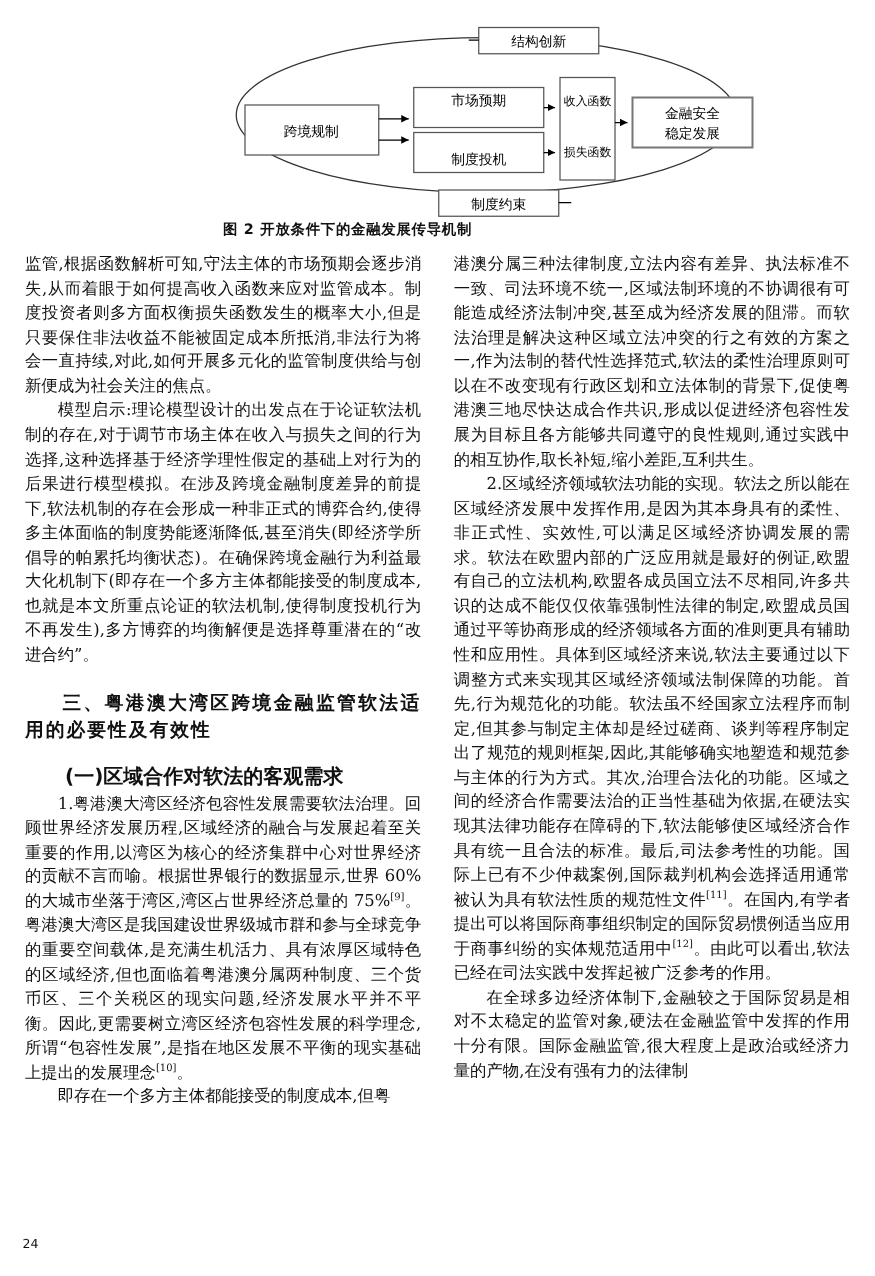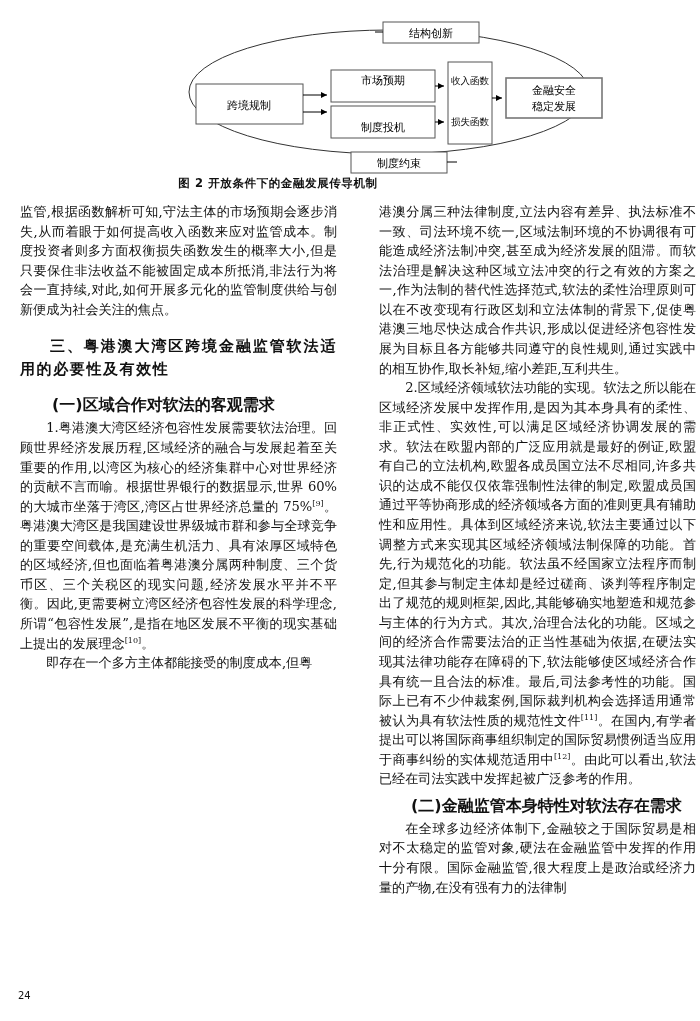--- a/index.html
+++ b/index.html
@@ -84,21 +84,21 @@
     justify-content: space-between;
   }
   .column {
     width: 317px;
     font-size: 13.1px;
     line-height: 1.495;
     text-align: justify;
     text-justify: inter-ideograph;
   }
   .col-left { margin-left: 20px; }
-  .col-right { margin-right: 4px; }
+  .col-right { margin-right: 20px; }
 
   p.para {
     margin: 0;
     text-indent: 2em;
   }
   p.para.noindent { text-indent: 0; }
 
   h2.section-head {
     margin: 16px 0 13px 0;
     font-size: 15px;
@@ -180,35 +180,35 @@
       <path class="fig-line" d="M406,162 L416,162"></path>
     </svg>
   </div>
   <div class="fig-caption">图 2   开放条件下的金融发展传导机制</div>
 </div>
 
 <div id="columns">
 
   <div class="column col-left">
     <p class="para noindent">监管,根据函数解析可知,守法主体的市场预期会逐步消失,从而着眼于如何提高收入函数来应对监管成本。制度投资者则多方面权衡损失函数发生的概率大小,但是只要保住非法收益不能被固定成本所抵消,非法行为将会一直持续,对此,如何开展多元化的监管制度供给与创新便成为社会关注的焦点。</p>
+    <p class="para">模型启示:理论模型设计的出发点在于论证软法机制的存在,对于调节市场主体在收入与损失之间的行为选择,这种选择基于经济学理性假定的基础上对行为的后果进行模型模拟。在涉及跨境金融制度差异的前提下,软法机制的存在会形成一种非正式的博弈合约,使得多主体面临的制度势能逐渐降低,甚至消失(即经济学所倡导的帕累托均衡状态)。在确保跨境金融行为利益最大化机制下(即存在一个多方主体都能接受的制度成本,也就是本文所重点论证的软法机制,使得制度投机行为不再发生),多方博弈的均衡解便是选择尊重潜在的“改进合约”。</p>
 
     <h2 class="section-head">三、粤港澳大湾区跨境金融监管软法适用的必要性及有效性</h2>
 
     <h3 class="sub-head">(一)区域合作对软法的客观需求</h3>
 
     <p class="para"><span>1.粤港澳大湾区经济包容性发展需要软法治理。回顾世界经济发展历程,区域经济的融合与发展起着至关重要的作用,以湾区为核心的经济集群中心对世界经济的贡献不言而喻。根据世界银行的数据显示,世界 60%的大城市坐落于湾区,湾区占世界经济总量的 75%</span><sup class="fn">[9]</sup><span>。粤港澳大湾区是我国建设世界级城市群和参与全球竞争的重要空间载体,是充满生机活力、具有浓厚区域特色的区域经济,但也面临着粤港澳分属两种制度、三个货币区、三个关税区的现实问题,经济发展水平并不平衡。因此,更需要树立湾区经济包容性发展的科学理念,所谓“包容性发展”,是指在地区发展不平衡的现实基础上提出的发展理念</span><sup class="fn">[10]</sup><span>。</span></p>
 
     <p class="para">即存在一个多方主体都能接受的制度成本,但粤</p>
   </div>
 
   <div class="column col-right">
     <p class="para noindent">港澳分属三种法律制度,立法内容有差异、执法标准不一致、司法环境不统一,区域法制环境的不协调很有可能造成经济法制冲突,甚至成为经济发展的阻滞。而软法治理是解决这种区域立法冲突的行之有效的方案之一,作为法制的替代性选择范式,软法的柔性治理原则可以在不改变现有行政区划和立法体制的背景下,促使粤港澳三地尽快达成合作共识,形成以促进经济包容性发展为目标且各方能够共同遵守的良性规则,通过实践中的相互协作,取长补短,缩小差距,互利共生。</p>
 
     <p class="para"><span>2.区域经济领域软法功能的实现。软法之所以能在区域经济发展中发挥作用,是因为其本身具有的柔性、非正式性、实效性,可以满足区域经济协调发展的需求。软法在欧盟内部的广泛应用就是最好的例证,欧盟有自己的立法机构,欧盟各成员国立法不尽相同,许多共识的达成不能仅仅依靠强制性法律的制定,欧盟成员国通过平等协商形成的经济领域各方面的准则更具有辅助性和应用性。具体到区域经济来说,软法主要通过以下调整方式来实现其区域经济领域法制保障的功能。首先,行为规范化的功能。软法虽不经国家立法程序而制定,但其参与制定主体却是经过磋商、谈判等程序制定出了规范的规则框架,因此,其能够确实地塑造和规范参与主体的行为方式。其次,治理合法化的功能。区域之间的经济合作需要法治的正当性基础为依据,在硬法实现其法律功能存在障碍的下,软法能够使区域经济合作具有统一且合法的标准。最后,司法参考性的功能。国际上已有不少仲裁案例,国际裁判机构会选择适用通常被认为具有软法性质的规范性文件</span><sup class="fn">[11]</sup><span>。在国内,有学者提出可以将国际商事组织制定的国际贸易惯例适当应用于商事纠纷的实体规范适用中</span><sup class="fn">[12]</sup><span>。由此可以看出,软法已经在司法实践中发挥起被广泛参考的作用。</span></p>
 
-    <h3 class="sub-head">(二)金融监管本身特性对软法存在需求</h3>
 
     <p class="para">在全球多边经济体制下,金融较之于国际贸易是相对不太稳定的监管对象,硬法在金融监管中发挥的作用十分有限。国际金融监管,很大程度上是政治或经济力量的产物,在没有强有力的法律制</p>
   </div>
 
 </div>
 
 <div class="pagenum">24</div>
 
 </body></html>

